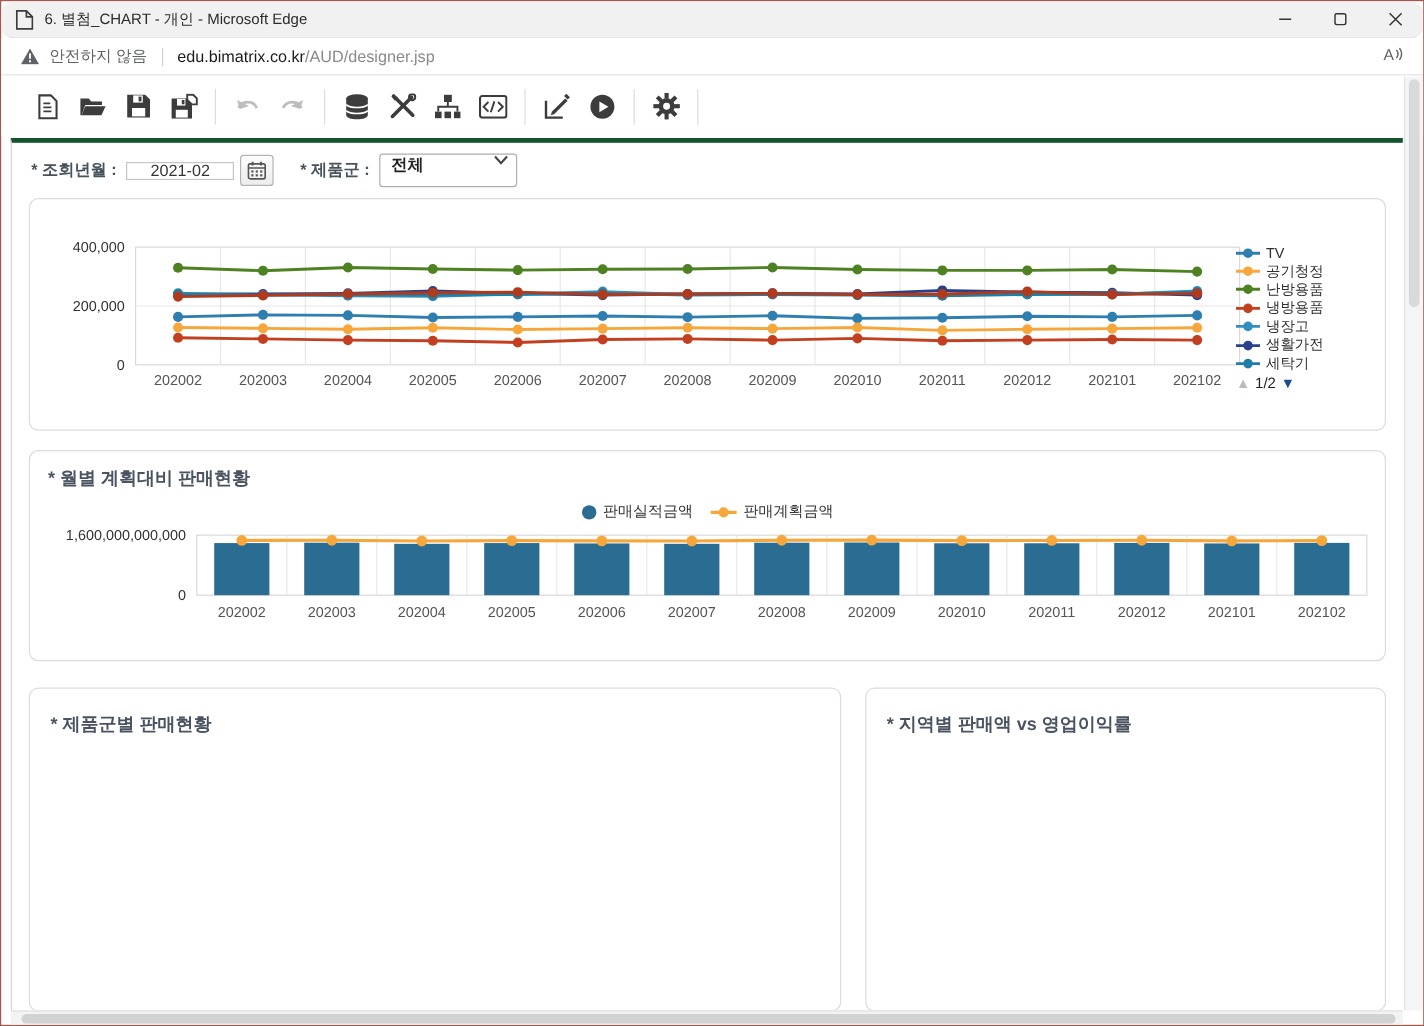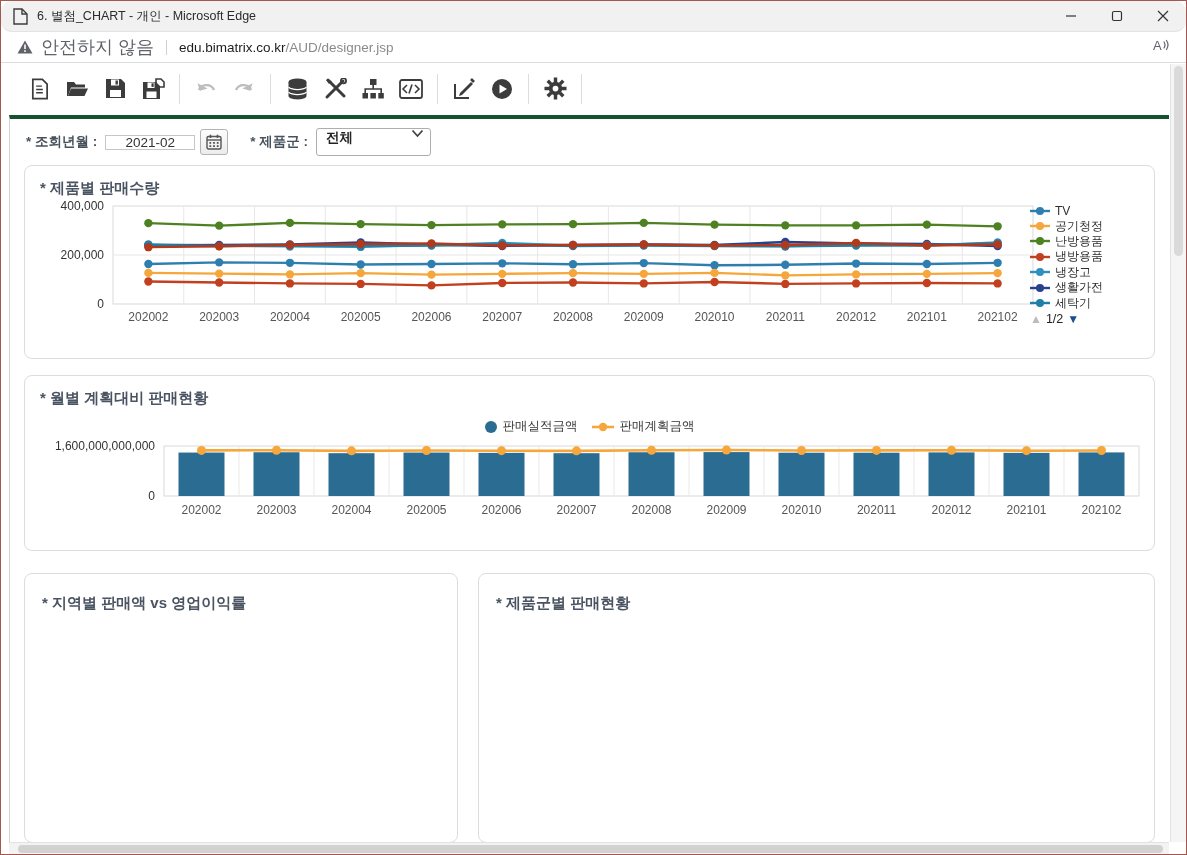--- a/index.html
+++ b/index.html
@@ -13,21 +13,21 @@
   .titlebar { height:31px; background:#f1f1f1; display:flex; align-items:center;
               padding-left:12px; border-bottom:1px solid #e3e3e3;border-radius:11px; }
   .titlebar .doc-ic { width:15px; height:17px; }
   .title-text { font-size:12.5px; color:#2b2b2b; margin-left:9px; }
   .win-controls { margin-left:auto; display:flex; height:31px; }
   .win-btn { width:46px; height:31px; display:flex; align-items:center; justify-content:center; }
 
   
   .addressbar { height:31px; background:#fff; border-bottom:1px solid #dcdcdc;
                 display:flex; align-items:center; padding:0 16px; }
-  .sec-text { font-size:18px; color:#5f6368; margin-left:8px; }
+  .sec-text { font-size:13px; color:#5f6368; margin-left:8px; }
   .addr-sep { width:1px; height:15px; background:#d0d0d0; margin:0 12px; }
   .url { font-size:13.5px; }
   .url .host { color:#1c1c1c; }
   .url .path { color:#8a8a8a; }
   .read-aloud { margin-left:auto; }
 
   
   .toolbar { height:51px; background:#fff; display:flex; align-items:center; padding-left:19px; }
   .tb-btn { width:38px; height:38px; display:flex; align-items:center; justify-content:center;
             background:none; border:none; cursor:pointer; }
@@ -268,21 +268,20 @@
       <span class="f-label">* 제품군 :</span>
       <div class="select">
         <span class="sel-val">전체</span>
         <svg width="13" height="9" viewBox="0 0 13 9">
           <path d="M1.5 1.5 L6.5 7 L11.5 1.5" fill="none" stroke="#444" stroke-width="1.8"></path>
         </svg>
       </div>
     </div>
 
     <section class="panel p1">
-      <h3>* 제품별 판매수량</h3>
       <div class="chart1-wrap">
         <svg id="chart1" width="1005" height="126">
             <rect x="80" y="6" width="920" height="98" fill="#fff" stroke="#d9d9d9"></rect>
             <line x1="150.76923076923077" y1="6" x2="150.76923076923077" y2="104" stroke="#e7e7e7"></line>
             <line x1="221.53846153846155" y1="6" x2="221.53846153846155" y2="104" stroke="#e7e7e7"></line>
             <line x1="292.3076923076923" y1="6" x2="292.3076923076923" y2="104" stroke="#e7e7e7"></line>
             <line x1="363.0769230769231" y1="6" x2="363.0769230769231" y2="104" stroke="#e7e7e7"></line>
             <line x1="433.84615384615387" y1="6" x2="433.84615384615387" y2="104" stroke="#e7e7e7"></line>
             <line x1="504.61538461538464" y1="6" x2="504.61538461538464" y2="104" stroke="#e7e7e7"></line>
             <line x1="575.3846153846155" y1="6" x2="575.3846153846155" y2="104" stroke="#e7e7e7"></line>
@@ -552,25 +551,25 @@
             <circle cx="762.5" cy="12.53125" r="4.5" fill="#f5a73c"></circle>
             <circle cx="837.5" cy="12.375" r="4.5" fill="#f5a73c"></circle>
             <circle cx="912.5" cy="12.21875" r="4.5" fill="#f5a73c"></circle>
             <circle cx="987.5" cy="12.6875" r="4.5" fill="#f5a73c"></circle>
             <circle cx="1062.5" cy="12.53125" r="4.5" fill="#f5a73c"></circle>
           </svg>
       </div>
     </section>
 
     <div class="bottom-row">
+      <section class="panel p4">
+        <h3>* 제품군별 판매현황</h3>
+      </section>
       <section class="panel p3">
         <h3>* 지역별 판매액 vs 영업이익률</h3>
-      </section>
-      <section class="panel p4">
-        <h3>* 제품군별 판매현황</h3>
       </section>
     </div>
   </div>
 
   <div class="vscroll">
       <div class="vthumb"></div>
     </div>
   <div class="hscroll">
       <div class="hthumb"></div>
     </div>

